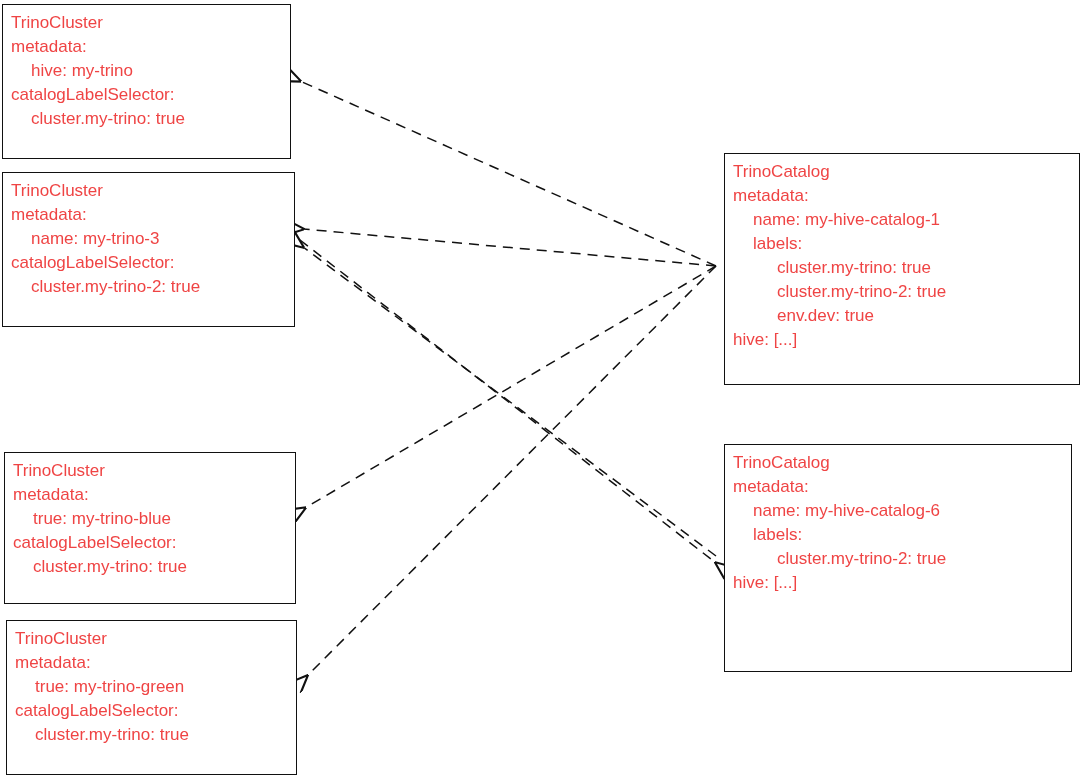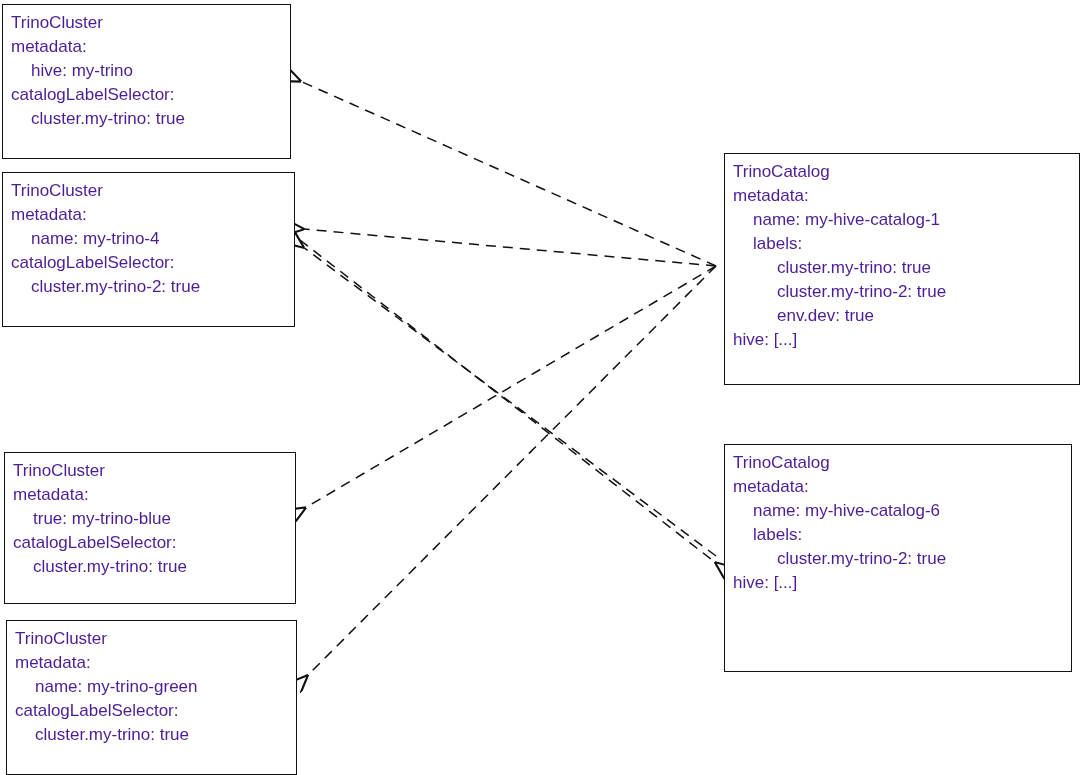--- a/index.html
+++ b/index.html
@@ -26,21 +26,21 @@
     pointer-events: none;
   }
   .node {
     position: absolute;
     box-sizing: border-box;
     border: 1.6px solid #111111;
     background: #ffffff;
     padding: 6px 12px 6px 8px;
     font-size: 17px;
     line-height: 24px;
-    color: #4c1d95;
+    color: #ef4444;
     white-space: pre;
   }
   .node .line {
     display: block;
     white-space: pre;
   }
   .indent1 { padding-left: 20px; }
   .indent2 { padding-left: 44px; }
 </style>
 </head>
@@ -59,20 +59,20 @@
         <path d="M 716 266 L 303 229" fill="none" stroke="#111111" stroke-width="1.5" stroke-dasharray="10 7" marker-end="url(#arrowhead)"></path>
         <path d="M 716 556 L 303 247" fill="none" stroke="#111111" stroke-width="1.5" stroke-dasharray="10 7" marker-end="url(#arrowhead)"></path>
         <path d="M 716 266 L 305 508" fill="none" stroke="#111111" stroke-width="1.5" stroke-dasharray="10 7" marker-end="url(#arrowhead)"></path>
         <path d="M 716 266 L 307 676" fill="none" stroke="#111111" stroke-width="1.5" stroke-dasharray="10 7" marker-end="url(#arrowhead)"></path>
         <path d="M 300 240 L 716 563" fill="none" stroke="#111111" stroke-width="1.5" stroke-dasharray="10 7" marker-end="url(#arrowhead)"></path>
       </g>
   </svg>
 
   <div id="nodes">
       <div class="node" style="left: 2px; top: 4px; width: 289px; height: 155px;"><span class="line">TrinoCluster</span><span class="line">metadata:</span><span class="line indent1">hive: my-trino</span><span class="line">catalogLabelSelector:</span><span class="line indent1">cluster.my-trino: true</span></div>
-      <div class="node" style="left: 2px; top: 172px; width: 293px; height: 155px;"><span class="line">TrinoCluster</span><span class="line">metadata:</span><span class="line indent1">name: my-trino-4</span><span class="line">catalogLabelSelector:</span><span class="line indent1">cluster.my-trino-2: true</span></div>
+      <div class="node" style="left: 2px; top: 172px; width: 293px; height: 155px;"><span class="line">TrinoCluster</span><span class="line">metadata:</span><span class="line indent1">name: my-trino-3</span><span class="line">catalogLabelSelector:</span><span class="line indent1">cluster.my-trino-2: true</span></div>
       <div class="node" style="left: 4px; top: 452px; width: 292px; height: 152px;"><span class="line">TrinoCluster</span><span class="line">metadata:</span><span class="line indent1">true: my-trino-blue</span><span class="line">catalogLabelSelector:</span><span class="line indent1">cluster.my-trino: true</span></div>
-      <div class="node" style="left: 6px; top: 620px; width: 291px; height: 155px;"><span class="line">TrinoCluster</span><span class="line">metadata:</span><span class="line indent1">name: my-trino-green</span><span class="line">catalogLabelSelector:</span><span class="line indent1">cluster.my-trino: true</span></div>
+      <div class="node" style="left: 6px; top: 620px; width: 291px; height: 155px;"><span class="line">TrinoCluster</span><span class="line">metadata:</span><span class="line indent1">true: my-trino-green</span><span class="line">catalogLabelSelector:</span><span class="line indent1">cluster.my-trino: true</span></div>
       <div class="node" style="left: 724px; top: 153px; width: 356px; height: 232px;"><span class="line">TrinoCatalog</span><span class="line">metadata:</span><span class="line indent1">name: my-hive-catalog-1</span><span class="line indent1">labels:</span><span class="line indent2">cluster.my-trino: true</span><span class="line indent2">cluster.my-trino-2: true</span><span class="line indent2">env.dev: true</span><span class="line">hive: [...]</span></div>
       <div class="node" style="left: 724px; top: 444px; width: 348px; height: 228px;"><span class="line">TrinoCatalog</span><span class="line">metadata:</span><span class="line indent1">name: my-hive-catalog-6</span><span class="line indent1">labels:</span><span class="line indent2">cluster.my-trino-2: true</span><span class="line">hive: [...]</span></div>
     </div>
 
 </div>
 
 </body></html>

